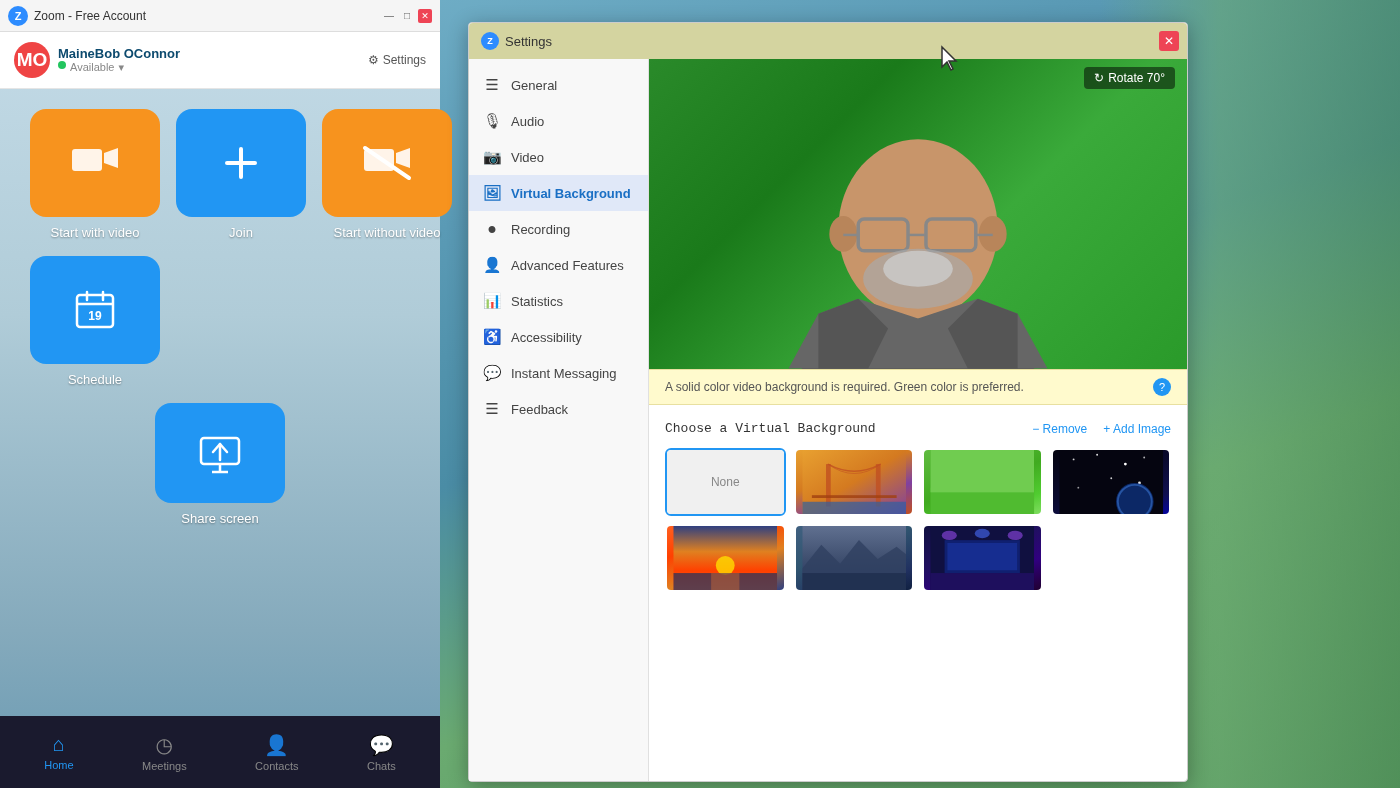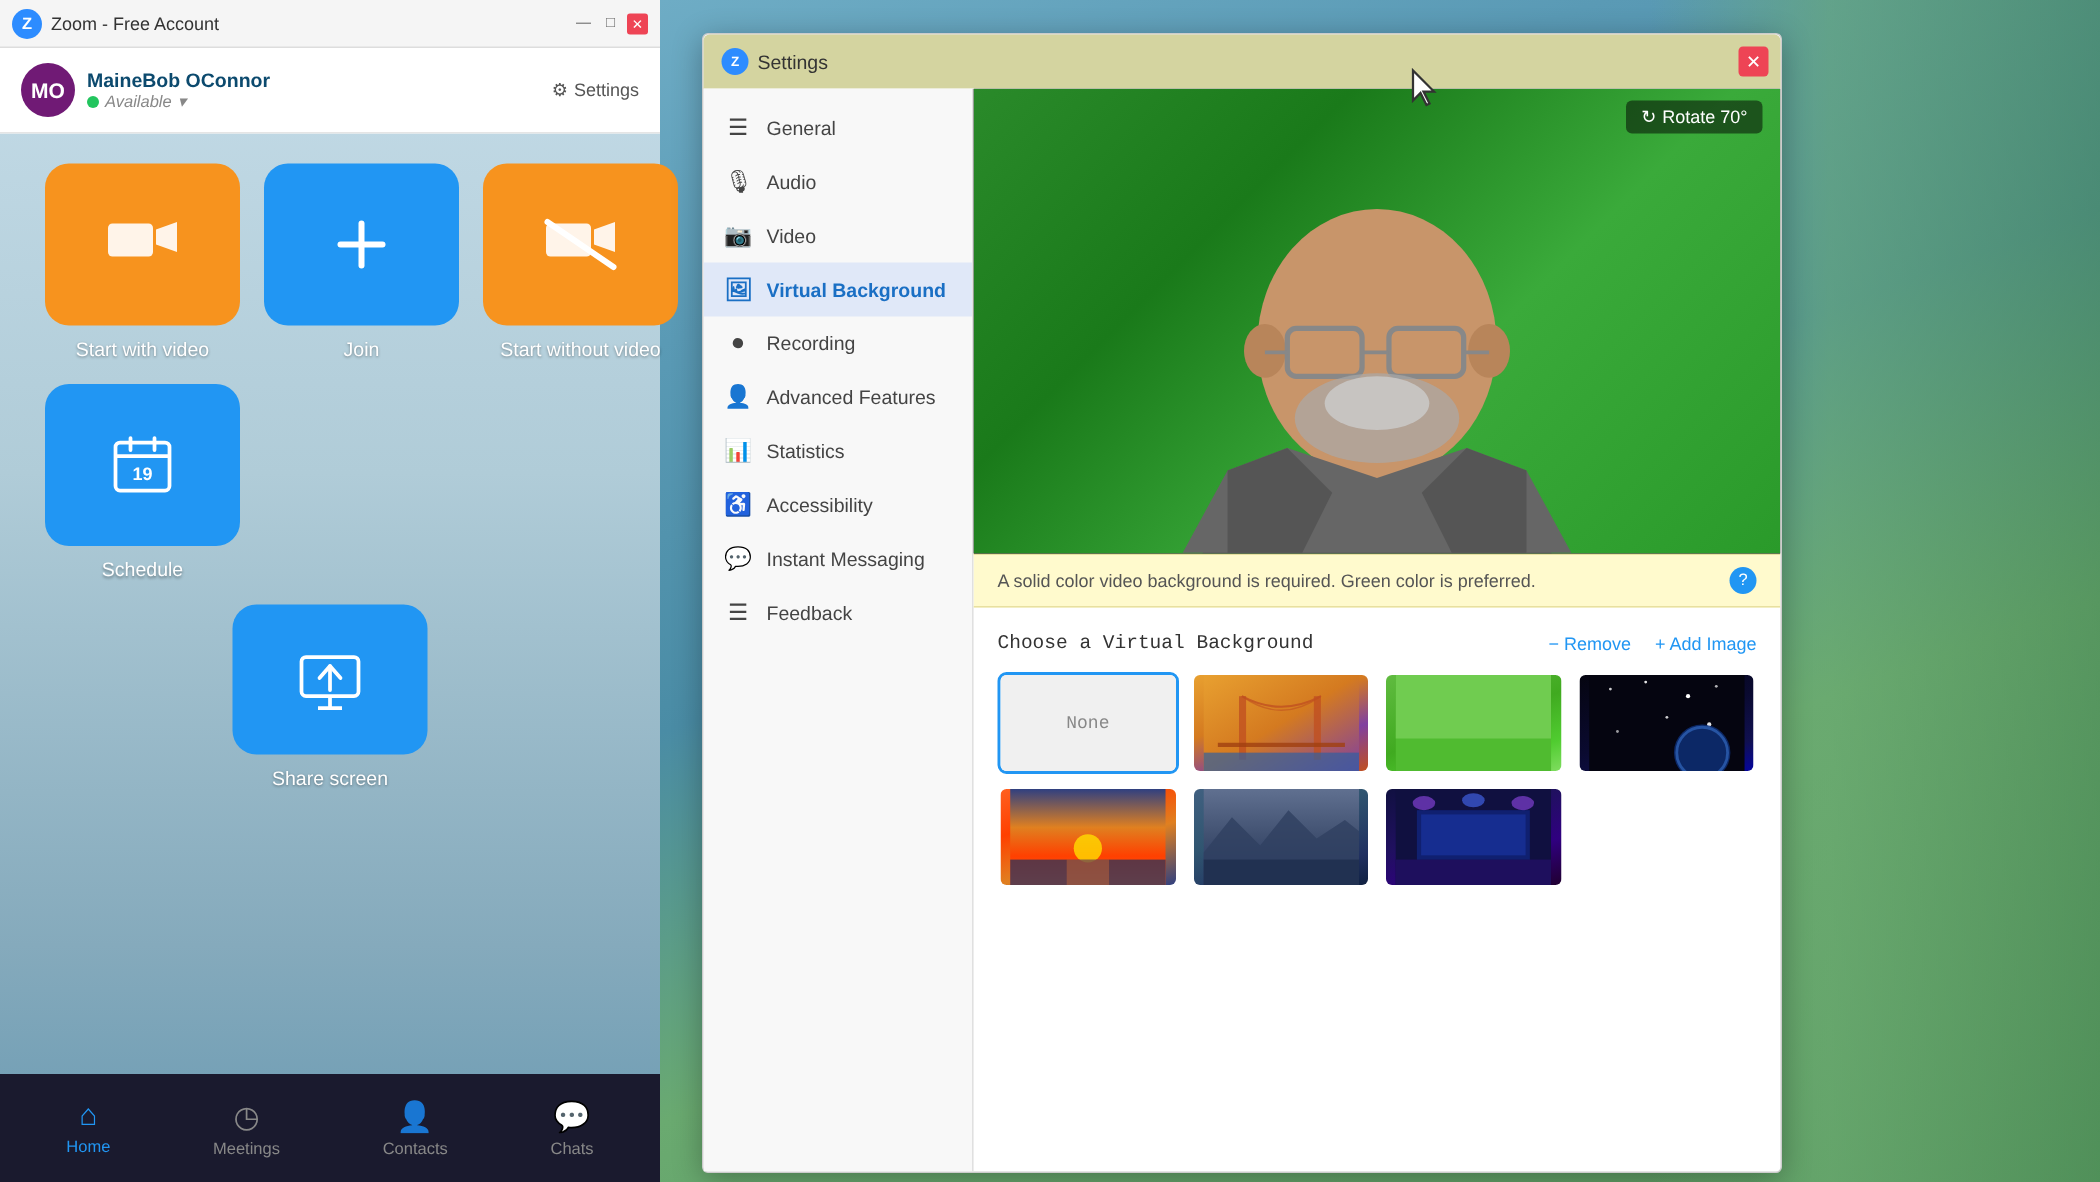--- a/index.html
+++ b/index.html
@@ -109,45 +109,44 @@
       padding: 10px 14px;
       display: flex;
       align-items: center;
       justify-content: space-between;
       border-bottom: 1px solid #e5e5e5;
     }
     .zoom-avatar {
       width: 36px;
       height: 36px;
       border-radius: 50%;
-      background: #701a75;
+      background: #ef4444;
       color: white;
-      font-size: 14px;
+      font-size: 19px;
       font-weight: bold;
       display: flex;
       align-items: center;
       justify-content: center;
       flex-shrink: 0;
     }
     .zoom-user-info {
       margin-left: 8px;
       flex: 1;
     }
     .zoom-username {
       font-size: 13px;
       font-weight: 600;
       color: #0c4a6e;
     }
     .zoom-status {
       display: flex;
-      align-items: center;
+      align-items: flex-start;
       gap: 4px;
       font-size: 11px;
       color: #888;
-      font-style: italic;
     }
     .status-dot {
       width: 8px;
       height: 8px;
       border-radius: 50%;
       background: #22c55e;
     }
     .zoom-settings-btn {
       display: flex;
       align-items: center;
@@ -452,21 +451,20 @@
       font-size: 12px;
       color: #2196f3;
       cursor: pointer;
       text-decoration: none;
     }
 
     .vbg-grid {
       display: grid;
       grid-template-columns: repeat(4, 1fr);
       gap: 8px;
-      font-family: Liberation Mono, monospace;
     }
     .vbg-thumb {
       width: 100%;
       height: 68px;
       border-radius: 6px;
       overflow: hidden;
       cursor: pointer;
       border: 2px solid transparent;
       position: relative;
     }

